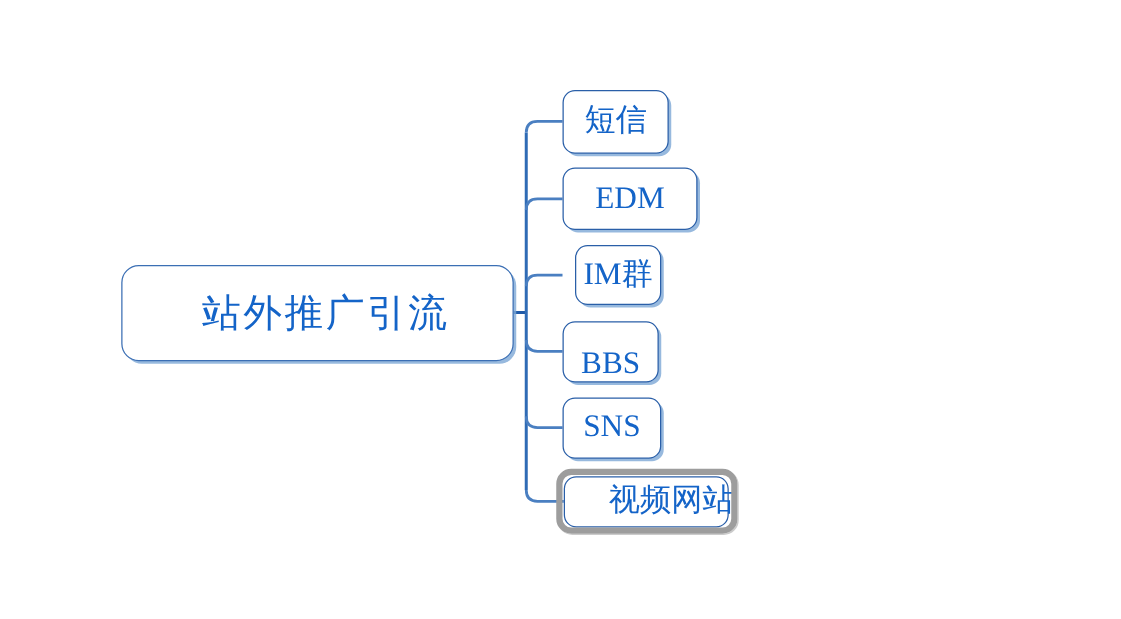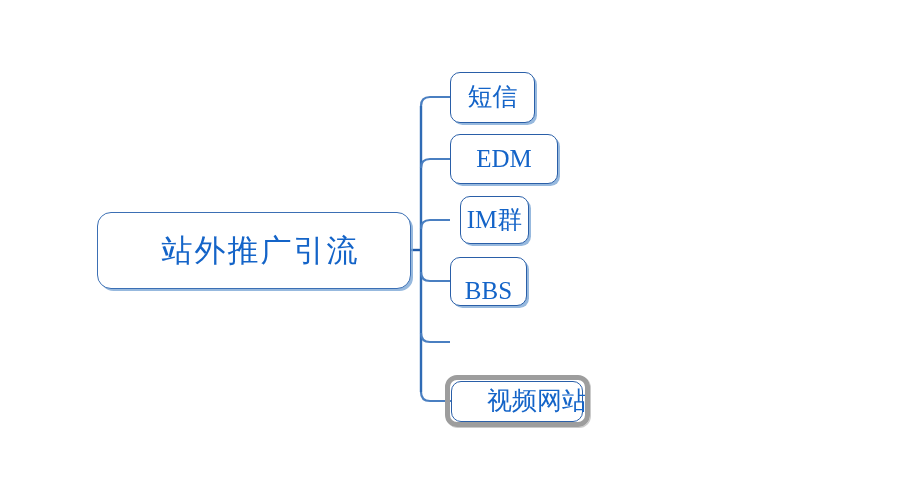--- a/index.html
+++ b/index.html
@@ -122,20 +122,23 @@
   </div>
 
   <div class="node child" style="left:432px; top:196px; width:69px; height:48px;margin-left:28px;">
     <span class="label">IM群</span>
   </div>
 
   <div class="node child" style="left:450px; top:257px; width:77px; height:49px;align-items:flex-end;">
     <span class="label">BBS</span>
   </div>
 
+  <div class="node child" style="left:450px; top:318px; width:79px; height:49px;">
+    <span class="label">SNS</span>
+  </div>
 
   <div class="node child" style="left:451px; top:381px; width:132px; height:41px; box-shadow:none;padding-left:40px;">
     <span class="label">视频网站</span>
   </div>
 
   <div class="selection-frame" style="left:445px; top:375px; width:145px; height:52px;"></div>
 
 </div>
 
 </body></html>

